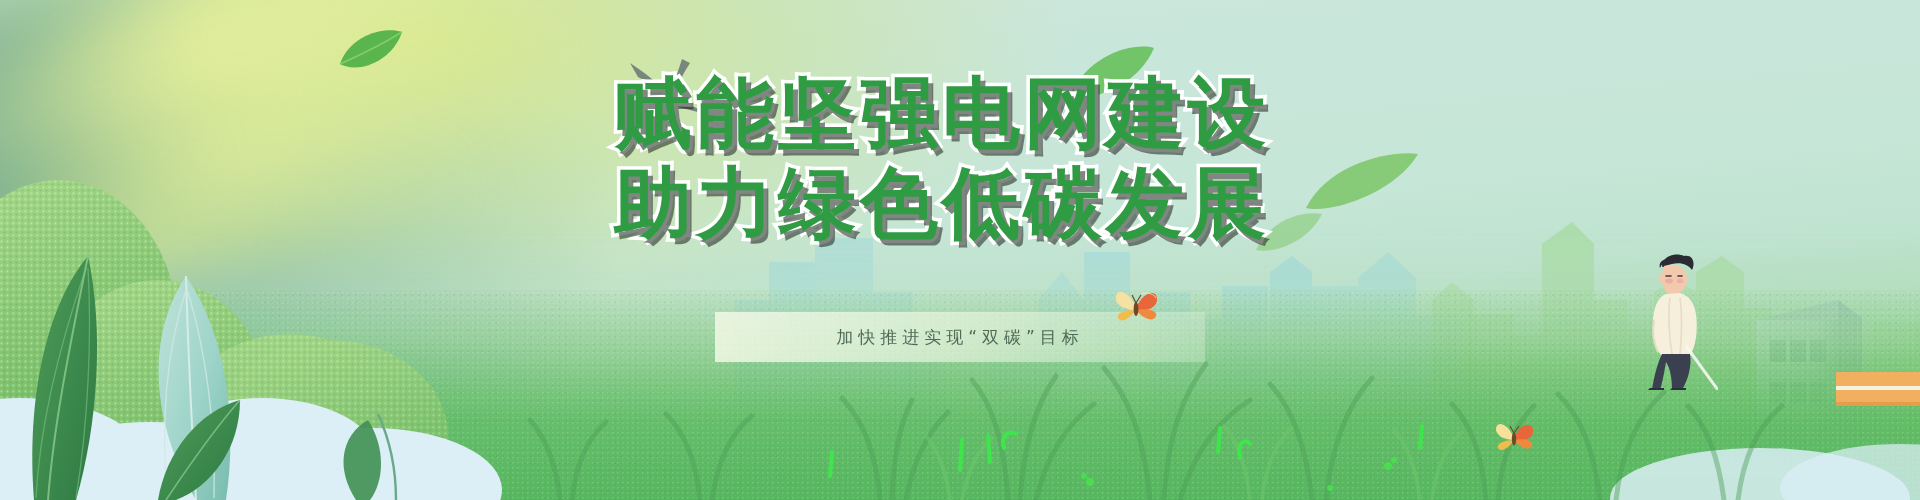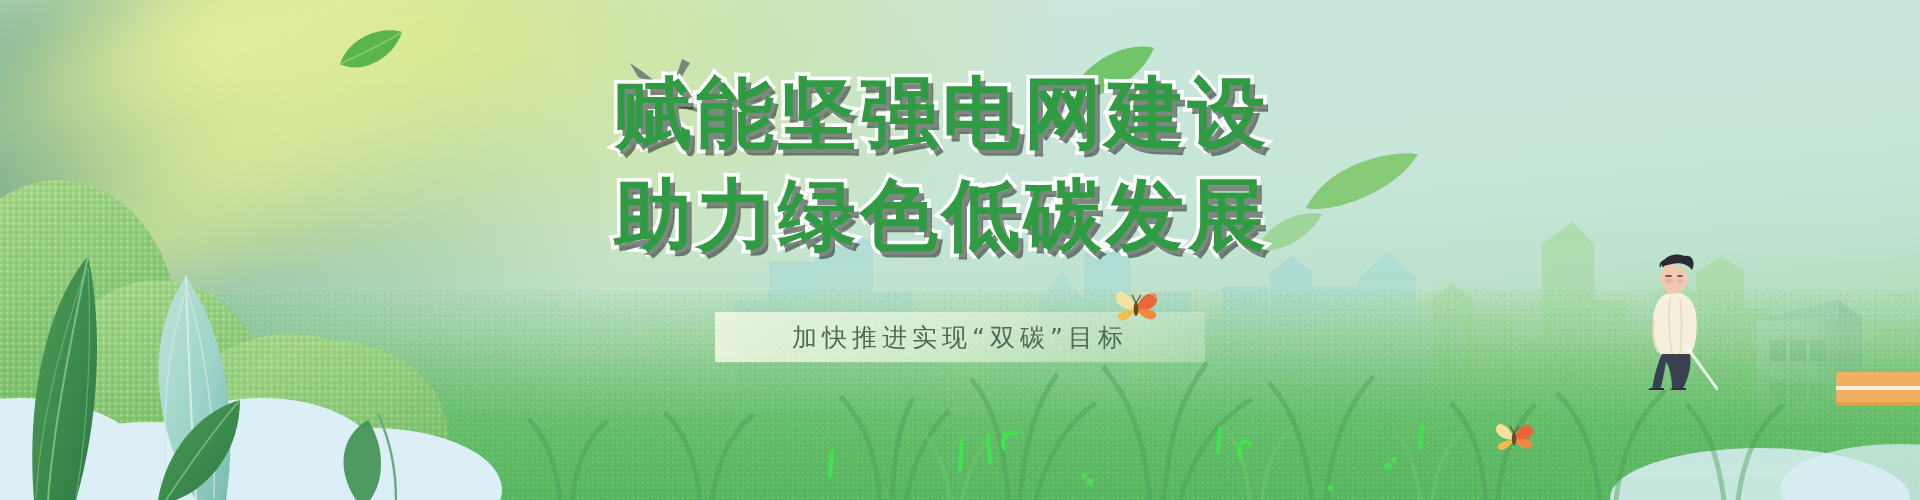--- a/index.html
+++ b/index.html
@@ -61,32 +61,32 @@
     font-family:"DejaVu Sans", sans-serif;
     font-weight:bold;
     color:#2f9c44;
     letter-spacing:4px;
     line-height:1.0;
     -webkit-text-stroke:7px #ffffff;
     paint-order:stroke fill;
     text-shadow:5px 6px 0 rgba(25,35,28,0.55);
   }
   .hl-1 { font-size:78px; }
-  .hl-2 { font-size:78px; margin-top:24px; }
+  .hl-2 { font-size:78px; margin-top:12px; }
 
   
   #subtitle-band {
     position:absolute; left:50%; transform:translateX(-50%);
     top:312px; width:490px; height:50px; z-index:40;
     background:linear-gradient(90deg, rgba(246,250,232,0.82), rgba(240,248,230,0.62), rgba(236,246,228,0.30));
     display:flex; align-items:center; justify-content:center;
   }
   #subtitle-band span{
     font-family:"DejaVu Sans", sans-serif;
-    font-size:25px; letter-spacing:5px; color:#4f6b57;
+    font-size:17px; letter-spacing:5px; color:#4f6b57;
   }
 
   
   #grass-layer, #deco-layer { position:absolute; left:0; top:0; width:1920px; height:500px; }
 
   
   #person { position:absolute; left:1642px; top:250px; width:76px; height:140px; z-index:30; }
 
   
   #bench { position:absolute; left:1832px; top:366px; width:100px; height:44px; z-index:20; }

